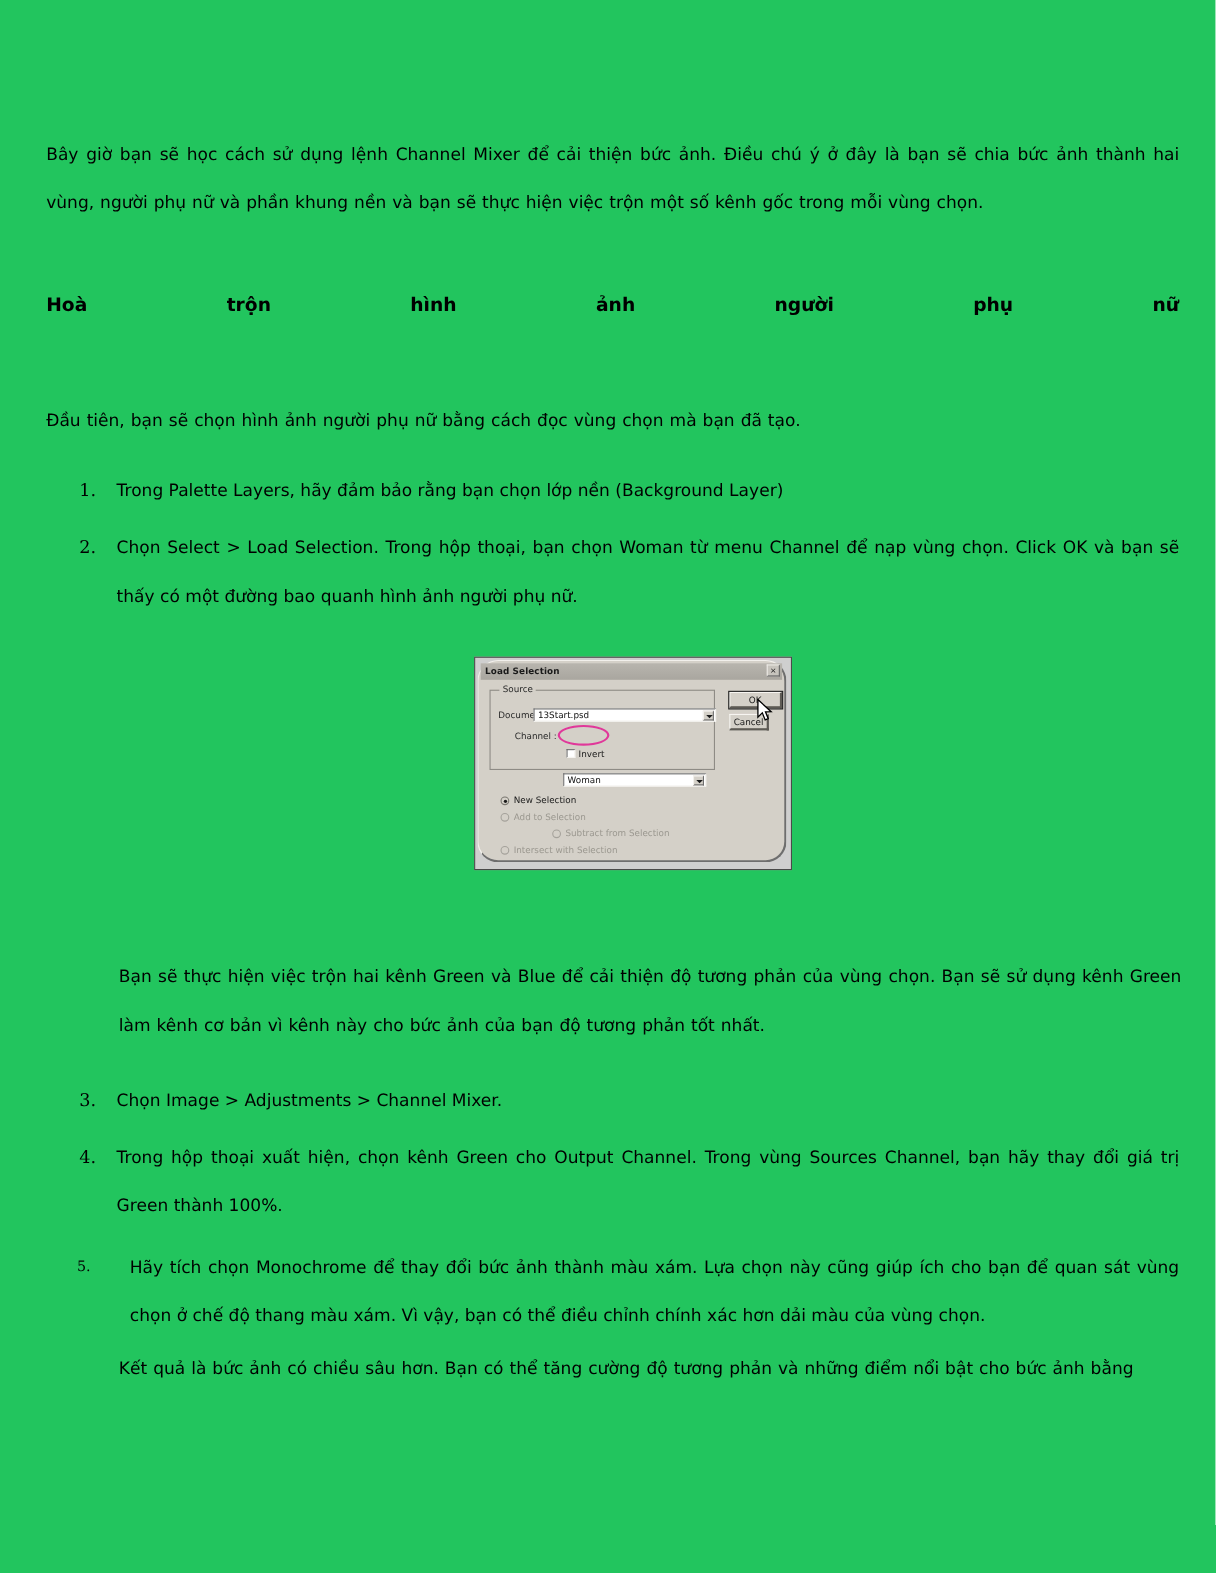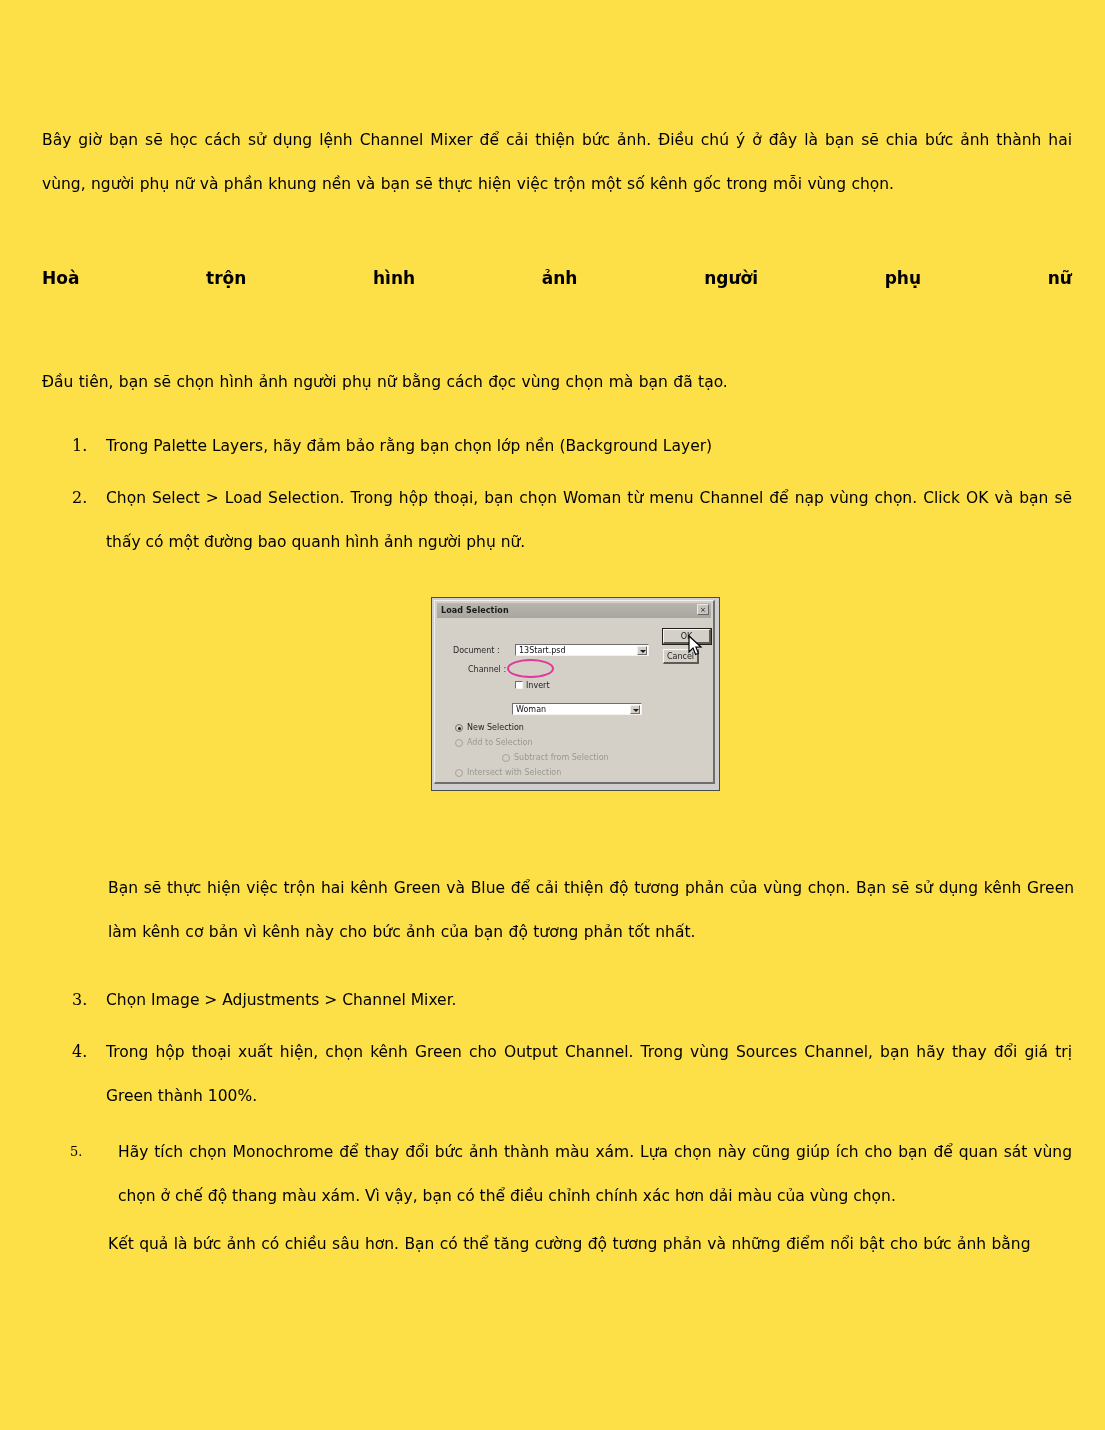--- a/index.html
+++ b/index.html
@@ -8,21 +8,21 @@
     background: #ffffff;
   }
   body {
     font-family: "DejaVu Sans", sans-serif;
     color: #000000;
   }
   .page {
     position: relative;
     width: 1105px;
     height: 1430px;
-    background: #fde047;
+    background: #22c55e;
     overflow: hidden;
     box-sizing: border-box;
   }
   .content {
     position: absolute;
     left: 42px;
     top: 0;
     width: 1030px;
   }
 
@@ -138,20 +138,21 @@
     left: 2px;
     top: 2px;
     right: 4px;
     bottom: 6px;
     background: #d4d0c8;
     border-top: 1px solid #f2f0ec;
     border-left: 1px solid #f2f0ec;
     border-right: 2px solid #6e6e6e;
     border-bottom: 2px solid #6e6e6e;
     box-sizing: border-box;
+    border-radius: 19px;
   }
   .titlebar {
     position: absolute;
     left: 2px;
     top: 2px;
     right: 2px;
     height: 15px;
     background: linear-gradient(to bottom, #b8b5ae 0%, #a9a69f 100%);
     display: flex;
     align-items: center;
@@ -378,23 +379,26 @@
   </div>
 
   <div class="shot">
     <div class="dlg">
 
       <div class="titlebar">
         <span class="title-text">Load Selection</span>
         <span class="close-btn">×</span>
       </div>
 
+      <div class="group grp-source">
+        <span class="group-label">Source</span>
+      </div>
 
       <span class="field-label" style="left:18px; top:45px;">Document :</span>
-      <div class="combo" style="left:80px; top:43px; width:134px; height:12px;">
+      <div class="combo" style="left:50px; top:43px; width:166px; height:12px;">
         <span class="combo-text">13Start.psd</span>
         <span class="combo-arrow"></span>
       </div>
 
       <span class="field-label" style="left:33px; top:64px;">Channel :</span>
       <div class="combo" style="left:77px; top:62px; width:130px; height:12px;margin-top:40px;">
         <span class="combo-text">Woman</span>
         <span class="combo-arrow"></span>
       </div>
       <div class="ellipse" style="left:72px; top:58px; width:47px; height:19px;"></div>

